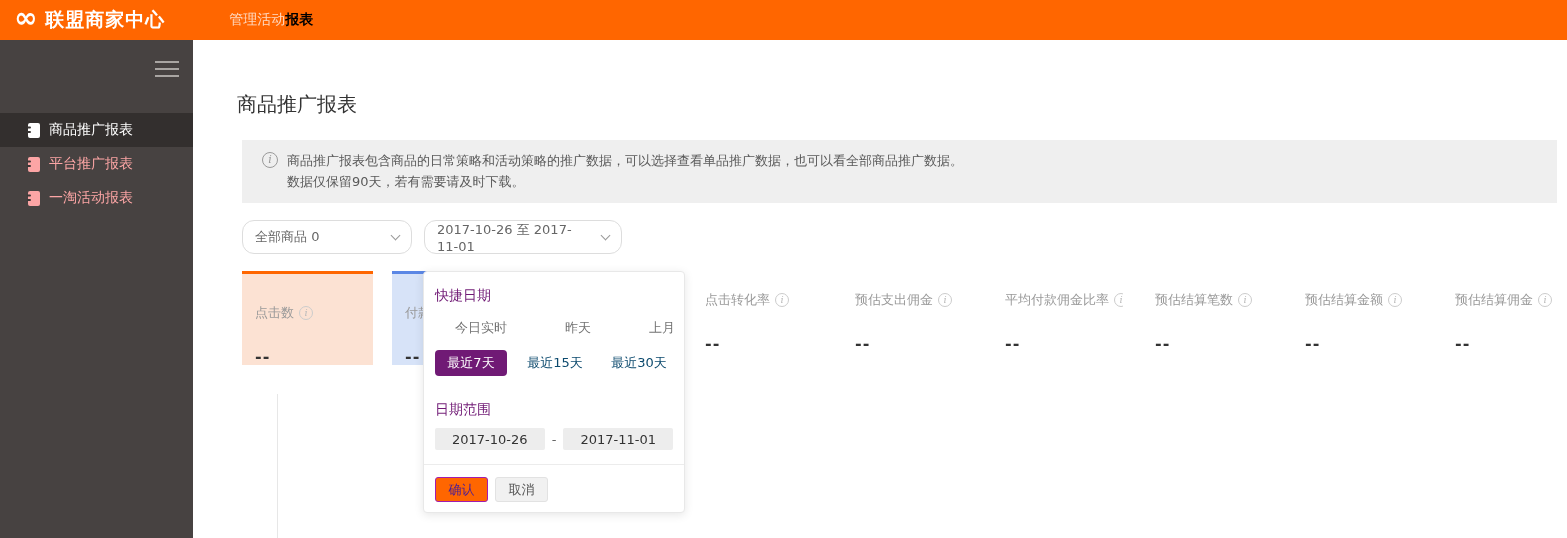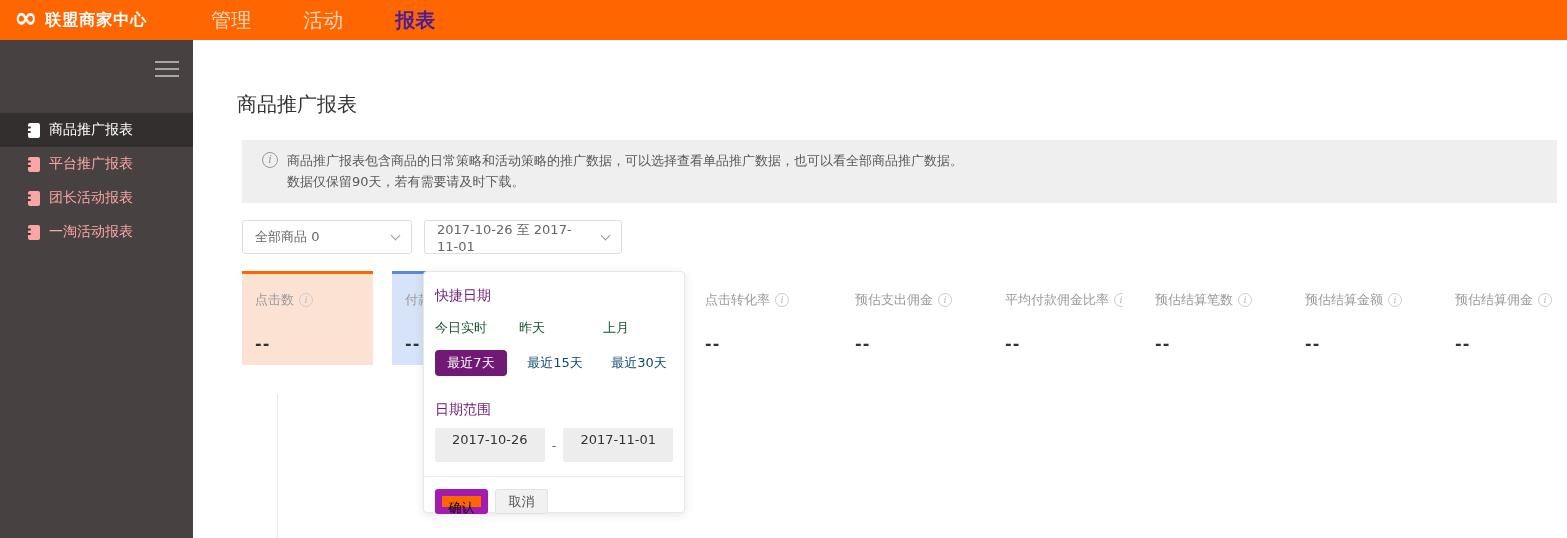--- a/index.html
+++ b/index.html
@@ -5,24 +5,24 @@
   * { margin:0; padding:0; box-sizing:border-box; }
   html,body { background:#fff; }
   body { font-family:"DejaVu Sans","Liberation Sans",sans-serif; }
   .app { position:relative; width:1567px; height:538px; overflow:hidden; background:#fff; }
 
   
   .hdr { position:absolute; top:0; left:0; width:100%; height:40px; background:#ff6600;
          display:flex; align-items:center; color:#fff; z-index:5; }
   .brand { margin-left:14px; display:flex; align-items:center; gap:8px; }
   .brand-icon { font-size:28px; font-weight:bold; line-height:28px; margin-top:-4px; }
-  .brand-text { font-size:16px; font-weight:bold; letter-spacing:1px;text-align:right; }
-  .hnav { margin-left:64px; display:flex; gap:52px; font-size:20px; }
+  .brand-text { font-size:19px; font-weight:bold; letter-spacing:1px;text-align:right; }
+  .hnav { margin-left:64px; display:flex; font-size:14px; }
   .hnav span { color:rgba(255,255,255,0.75); cursor:pointer; }
-  .hnav span.active { color:#4c1d95; font-weight:bold; }
+  .hnav span.active { color:#000000; font-weight:bold; }
 
   
   .sidebar { position:absolute; left:0; top:40px; bottom:0; width:193px; background:#474241; z-index:4; }
   .hamburger { position:absolute; top:21px; right:14px; width:24px; cursor:pointer; }
   .hamburger i { display:block; height:2px; background:#a9a5a2; margin-bottom:5px; }
   .side-list { padding-top:73px; }
   .side-item { height:34px; display:flex; align-items:center; gap:9px; padding-left:27px;
                font-size:14px; color:#fca5a5; cursor:pointer; }
   .side-item.active { background:#332f2e; color:#fff; }
   .doc-icon { display:inline-flex; }
@@ -31,61 +31,61 @@
   .main { position:absolute; left:193px; top:40px; right:0; bottom:0; background:#fff; padding:0 10px 0 49px; }
   .page-title { margin-top:50px; margin-left:-5px; font-size:20px; font-weight:400; color:#333; line-height:28px; }
 
   .notice { margin-top:22px; background:#efefef; padding:10px 20px 11px 20px; display:flex; gap:9px;
             font-size:13px; color:#595959; line-height:21px; }
   .info-circ { flex:0 0 auto; width:16px; height:16px; margin-top:2px; border:1px solid #9a9a9a; border-radius:50%;
                color:#9a9a9a; font-style:italic; font-family:"DejaVu Serif","Liberation Serif",serif;
                font-size:11px; line-height:14px; text-align:center; }
 
   .filters { margin-top:17px; display:flex; gap:12px; }
-  .select { height:30px; border:1px solid #ddd; border-radius:3px; background:#fff; display:flex;
+  .select { height:30px; border:1px solid #ddd; border-radius:12px; background:#fff; display:flex;
             align-items:center; justify-content:space-between; padding:16px 12px; font-size:13px; color:#666; cursor:pointer; }
   .select.product { width:170px; }
   .select.daterange { width:198px; }
   .chev { width:7px; height:7px; border-right:1px solid #999; border-bottom:1px solid #999;
           transform:rotate(45deg); margin-top:-4px; margin-left:10px; flex:0 0 auto; }
 
   
   .metrics { margin-top:17px; display:flex; }
   .slot { width:131px; height:94px; margin-right:19px; padding:20px 0 0 13px; flex:0 0 auto; cursor:pointer; }
-  .slot.card { padding-top:17px; border-top:3px solid transparent; }
+  .slot.card { padding-top:30px; border-top:3px solid transparent; }
   .slot.card-orange { background:#fce2d3; border-top-color:#ff6600; }
   .slot.card-blue { background:#d7e3f8; border-top-color:#5b87e5; }
   .mlabel { font-size:13px; color:#999; display:flex; align-items:center; gap:5px; white-space:nowrap; overflow:hidden; }
   .mi { flex:0 0 auto; width:14px; height:14px; border:1px solid #ccc; border-radius:50%; color:#bbb;
         font-style:italic; font-family:"DejaVu Serif","Liberation Serif",serif; font-size:10px;
         line-height:12px; text-align:center; }
   .mvalue { margin-top:25px; font-size:16px; font-weight:bold; color:#333; letter-spacing:1px; }
 
   
   .chart-line { position:absolute; left:277px; top:394px; width:1px; height:144px; background:#e7e7e7; }
 
   
   .popup { position:absolute; left:230px; top:231px; width:262px; height:242px; background:#fff;
            border:1px solid #e8e8e8; border-radius:4px; box-shadow:0 2px 10px rgba(0,0,0,0.10);
            padding:16px 11px 0 11px; z-index:20; font-size:13px; color:#333; }
   .plabel { font-size:14px; color:#701a75; line-height:14px; }
   .qgrid { margin-top:16px; display:grid; grid-template-columns:72px 72px 72px; column-gap:12px; row-gap:12px; }
-  .qopt { height:20px; line-height:20px; text-align:left; cursor:pointer; color:#14532d; }
+  .qopt { height:20px; line-height:20px; text-align:right; cursor:pointer; color:#737373; }
   .qpill { height:26px; line-height:26px; text-align:center; border-radius:4px; cursor:pointer; color:#0c4a6e; }
   .qpill.selected { background:#701a75; color:#fff; }
   .range-label { margin-top:26px; }
   .drow { margin-top:12px; display:flex; align-items:center; }
-  .dinput { width:110px; height:34px; line-height:23px; background:#ededed; border-radius:2px;
+  .dinput { width:110px; height:22px; line-height:23px; background:#ededed; border-radius:2px;
             text-align:center; color:#333; cursor:pointer; }
   .dsep { margin:0 7px; color:#666; }
   .pdivider { margin:14px -11px 0 -11px; border-top:1px solid #ececec; }
   .pfooter { padding-top:12px; display:flex; gap:7px; }
   .btn { height:25px; width:53px; font-size:13px; border-radius:3px; cursor:pointer;
          font-family:inherit; display:inline-block; text-align:center; line-height:23px; }
-  .btn.confirm { background:#ff6600; color:#000000; border:7px solid #a21caf; }
+  .btn.confirm { background:#ff6600; color:#4c1d95; border:1px solid #a21caf; }
   .btn.cancel { background:#f1f1f1; color:#555; border:1px solid #e2e2e2; }
 </style>
 </head>
 <body>
 
 <div class="app">
 
   <div class="hdr">
     <div class="brand">
       <span class="brand-icon">∞</span>
@@ -126,30 +126,20 @@
         <span>平台推广报表</span>
       </div>
       <div class="side-item">
         <span class="doc-icon">
           <svg width="13" height="15" viewBox="0 0 13 15">
               <path d="M3 0h8a2 2 0 0 1 2 2v11a2 2 0 0 1-2 2H3a2 2 0 0 1-2-2V2a2 2 0 0 1 2-2z" fill="currentColor"></path>
               <rect x="0" y="3.5" width="4" height="2" rx="1" fill="#3a3635"></rect>
               <rect x="0" y="8" width="4" height="2" rx="1" fill="#3a3635"></rect>
             </svg>
         </span>
-        <span>团长活动报表</span>
-      </div>
-      <div class="side-item">
-        <span class="doc-icon">
-          <svg width="13" height="15" viewBox="0 0 13 15">
-              <path d="M3 0h8a2 2 0 0 1 2 2v11a2 2 0 0 1-2 2H3a2 2 0 0 1-2-2V2a2 2 0 0 1 2-2z" fill="currentColor"></path>
-              <rect x="0" y="3.5" width="4" height="2" rx="1" fill="#3a3635"></rect>
-              <rect x="0" y="8" width="4" height="2" rx="1" fill="#3a3635"></rect>
-            </svg>
-        </span>
         <span>一淘活动报表</span>
       </div>
     </div>
   </div>
 
   <div class="main">
     <div class="page-title">商品推广报表</div>
 
     <div class="notice">
       <span class="info-circ">i</span>

